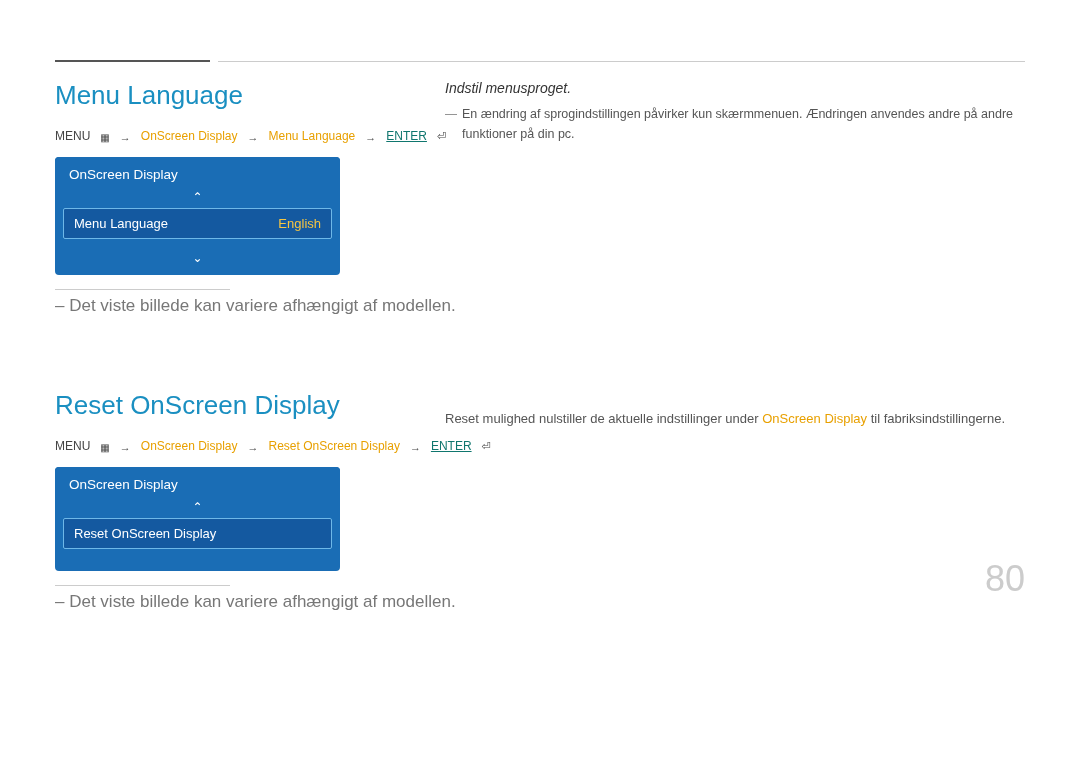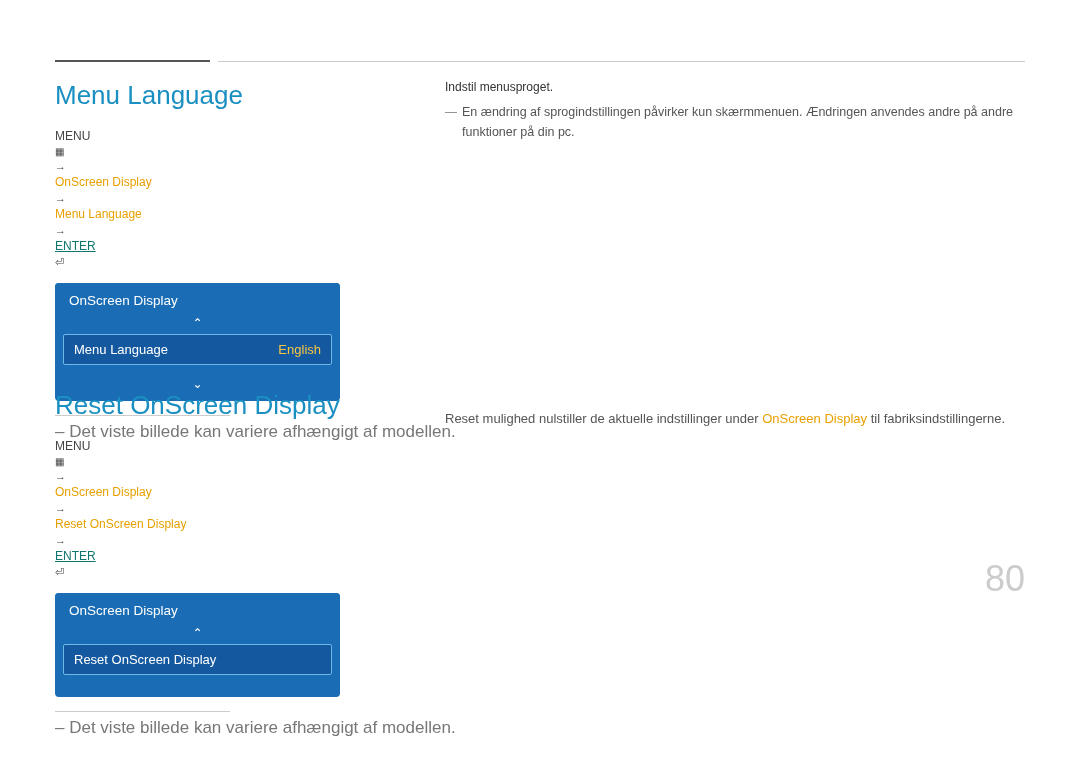--- a/index.html
+++ b/index.html
@@ -57,23 +57,22 @@
       font-weight: 300;
       color: #1a8fc1;
       margin-bottom: 18px;
     }
 
     .breadcrumb-line {
       font-size: 12px;
       color: #444;
       margin-bottom: 14px;
       display: flex;
-      align-items: flex-start;
-      gap: 3px;
-      flex-direction: column;
+      align-items: flex-end;
+      gap: 10px;
     }
 
     .breadcrumb-menu {
       color: #444;
     }
 
     .breadcrumb-link {
       color: #e8a000;
     }
 
@@ -140,23 +139,24 @@
 
     
     .info-panel-1 {
       position: absolute;
       top: 80px;
       left: 445px;
       right: 55px;
     }
 
     .info-title {
-      font-size: 12px;
+      font-size: 14px;
       color: #333;
       margin-bottom: 8px;
+      font-style: italic;
     }
 
     .info-body {
       font-size: 12.5px;
       color: #555;
       line-height: 1.6;
     }
 
     .info-bullet {
       display: flex;

